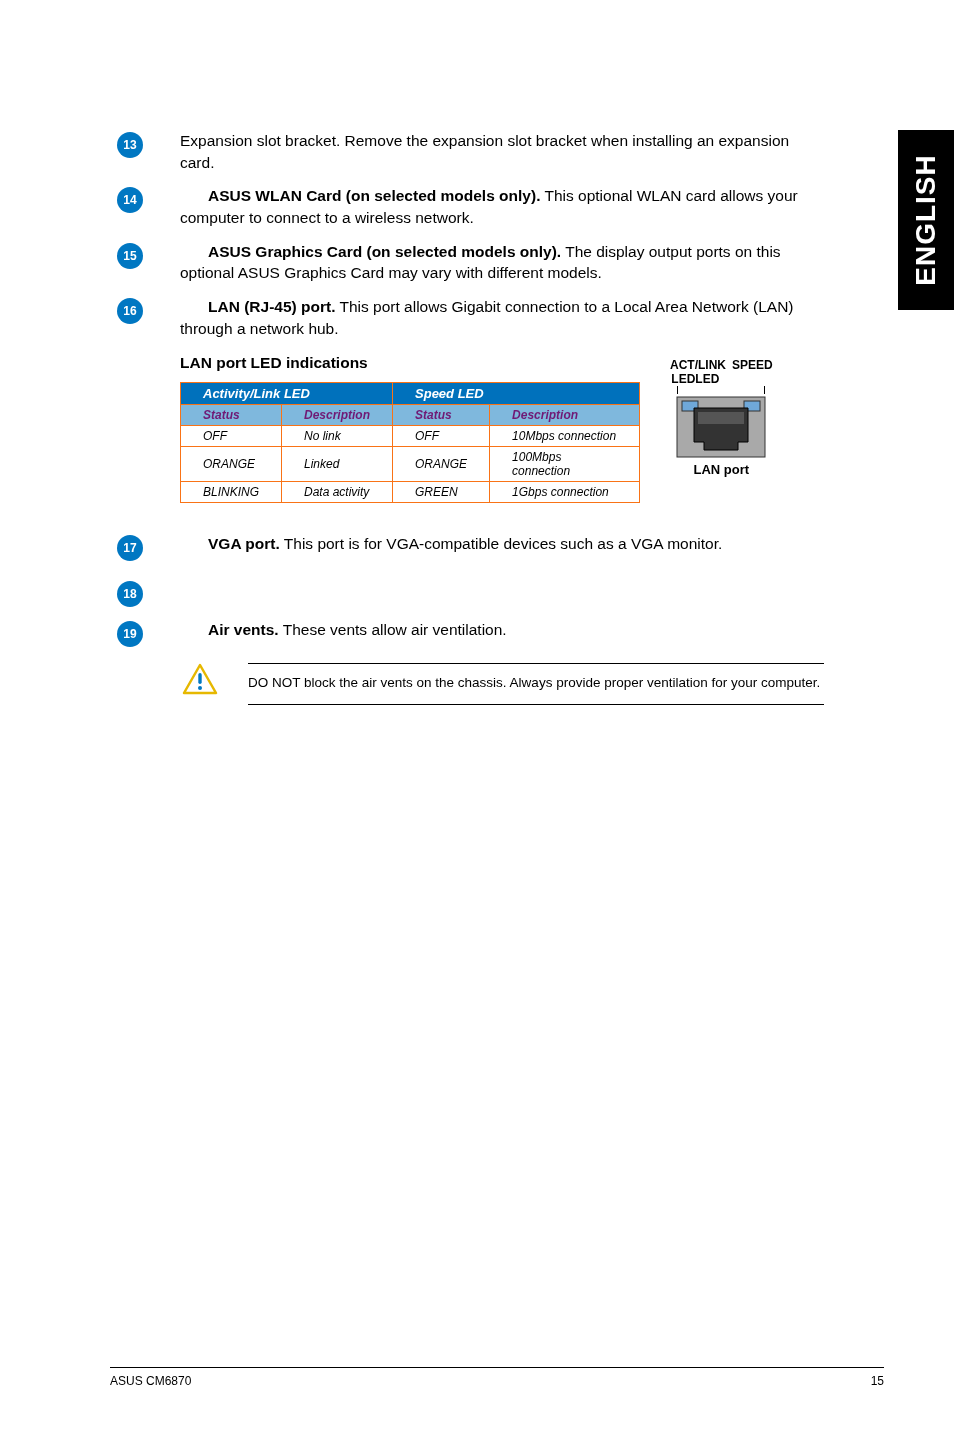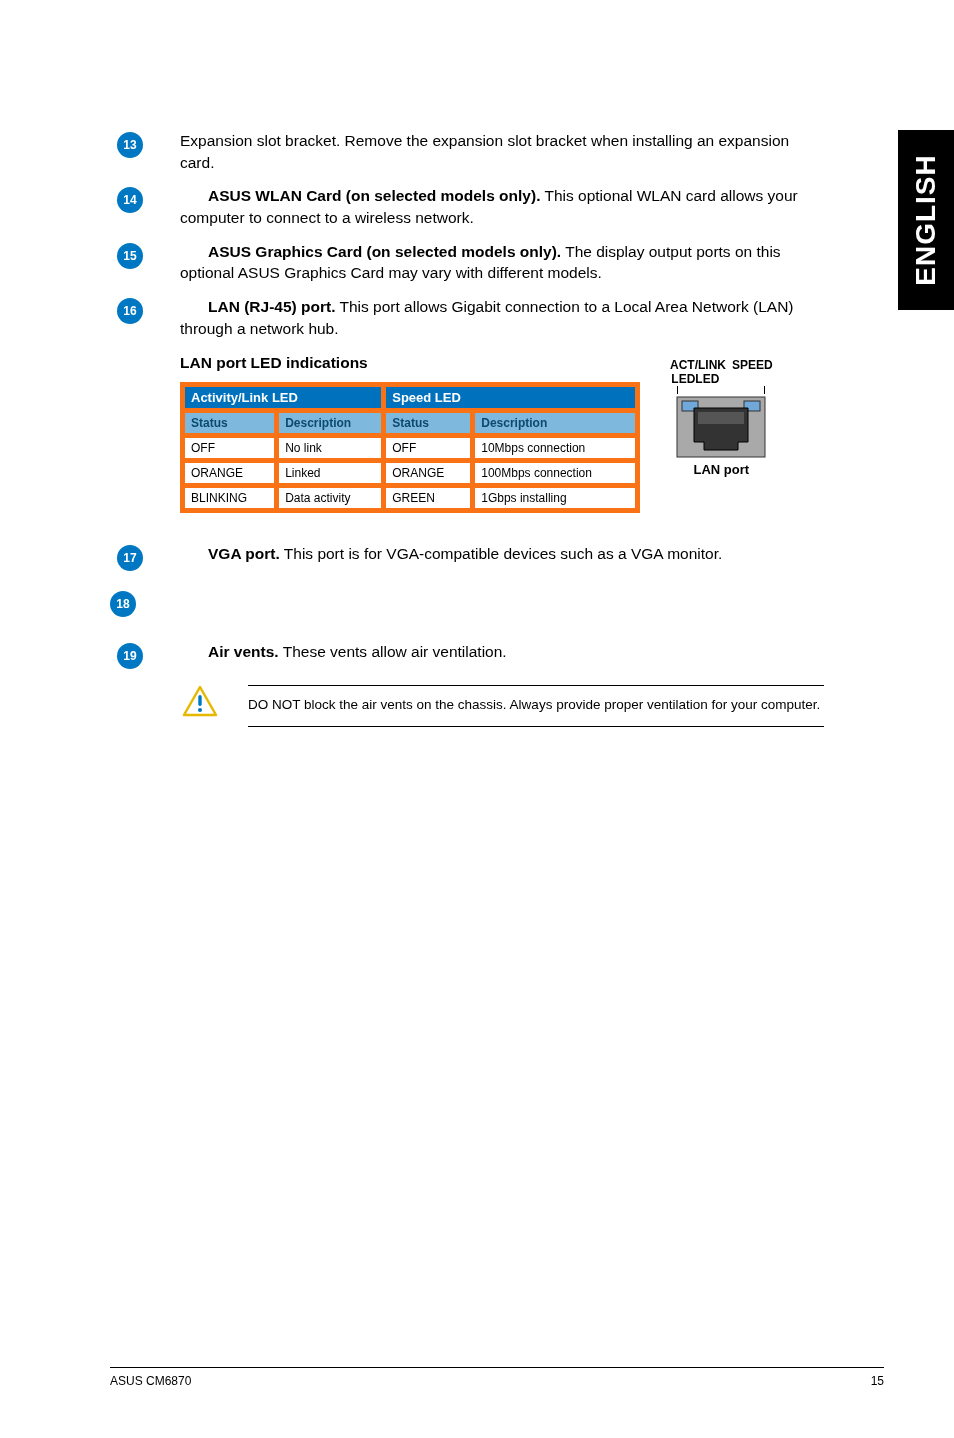--- a/index.html
+++ b/index.html
@@ -81,33 +81,34 @@
     display: flex;
     align-items: flex-start;
     gap: 30px;
   }
   table.led-table {
     border-collapse: collapse;
     width: 460px;
     font-size: 12px;
   }
   table.led-table th, table.led-table td {
-    border: 5px solid #f97316;
-    padding: 3px 6px;
+    border: 1px solid #f97316;
+    padding: 3px 22px;
     text-align: left;
+    font-style: italic;
   }
   .hdr-main {
     background: #0071bc;
     color: #fff;
     font-weight: bold;
     font-size: 13px;
   }
   .hdr-sub {
     background: #7fb8dd;
-    color: #0c4a6e;
+    color: #701a75;
     font-weight: bold;
     font-size: 12px;
   }
   .lan-port-diagram {
     text-align: center;
     font-size: 12px;
     font-weight: bold;
     position: relative;
     top: -24px;
   }
@@ -247,21 +248,21 @@
         <tr>
           <td>ORANGE</td>
           <td>Linked</td>
           <td>ORANGE</td>
           <td>100Mbps connection</td>
         </tr>
         <tr>
           <td>BLINKING</td>
           <td>Data activity</td>
           <td>GREEN</td>
-          <td>1Gbps installing</td>
+          <td>1Gbps connection</td>
         </tr>
       </tbody>
         </table>
 
       <div class="lan-port-diagram">
         <div class="labels-top">
           <span>ACT/LINK</span>
           <span>SPEED</span>
         </div>
         <div class="labels-bot">
@@ -286,21 +287,21 @@
 
   <div class="item-row">
     <div class="bullet">
       <div class="bullet-circle">17</div>
     </div>
     <div class="item-text">
       <strong>VGA port.</strong><span> This port is for VGA-compatible devices such as a VGA monitor.</span>
     </div>
   </div>
 
-  <div class="item-row" style="margin-top:18px;flex-direction:column;">
+  <div class="item-row" style="margin-top:18px;">
     <div class="bullet">
       <div class="bullet-circle">18</div>
     </div>
   </div>
 
   <div class="item-row">
     <div class="bullet">
       <div class="bullet-circle">19</div>
     </div>
     <div class="item-text">

